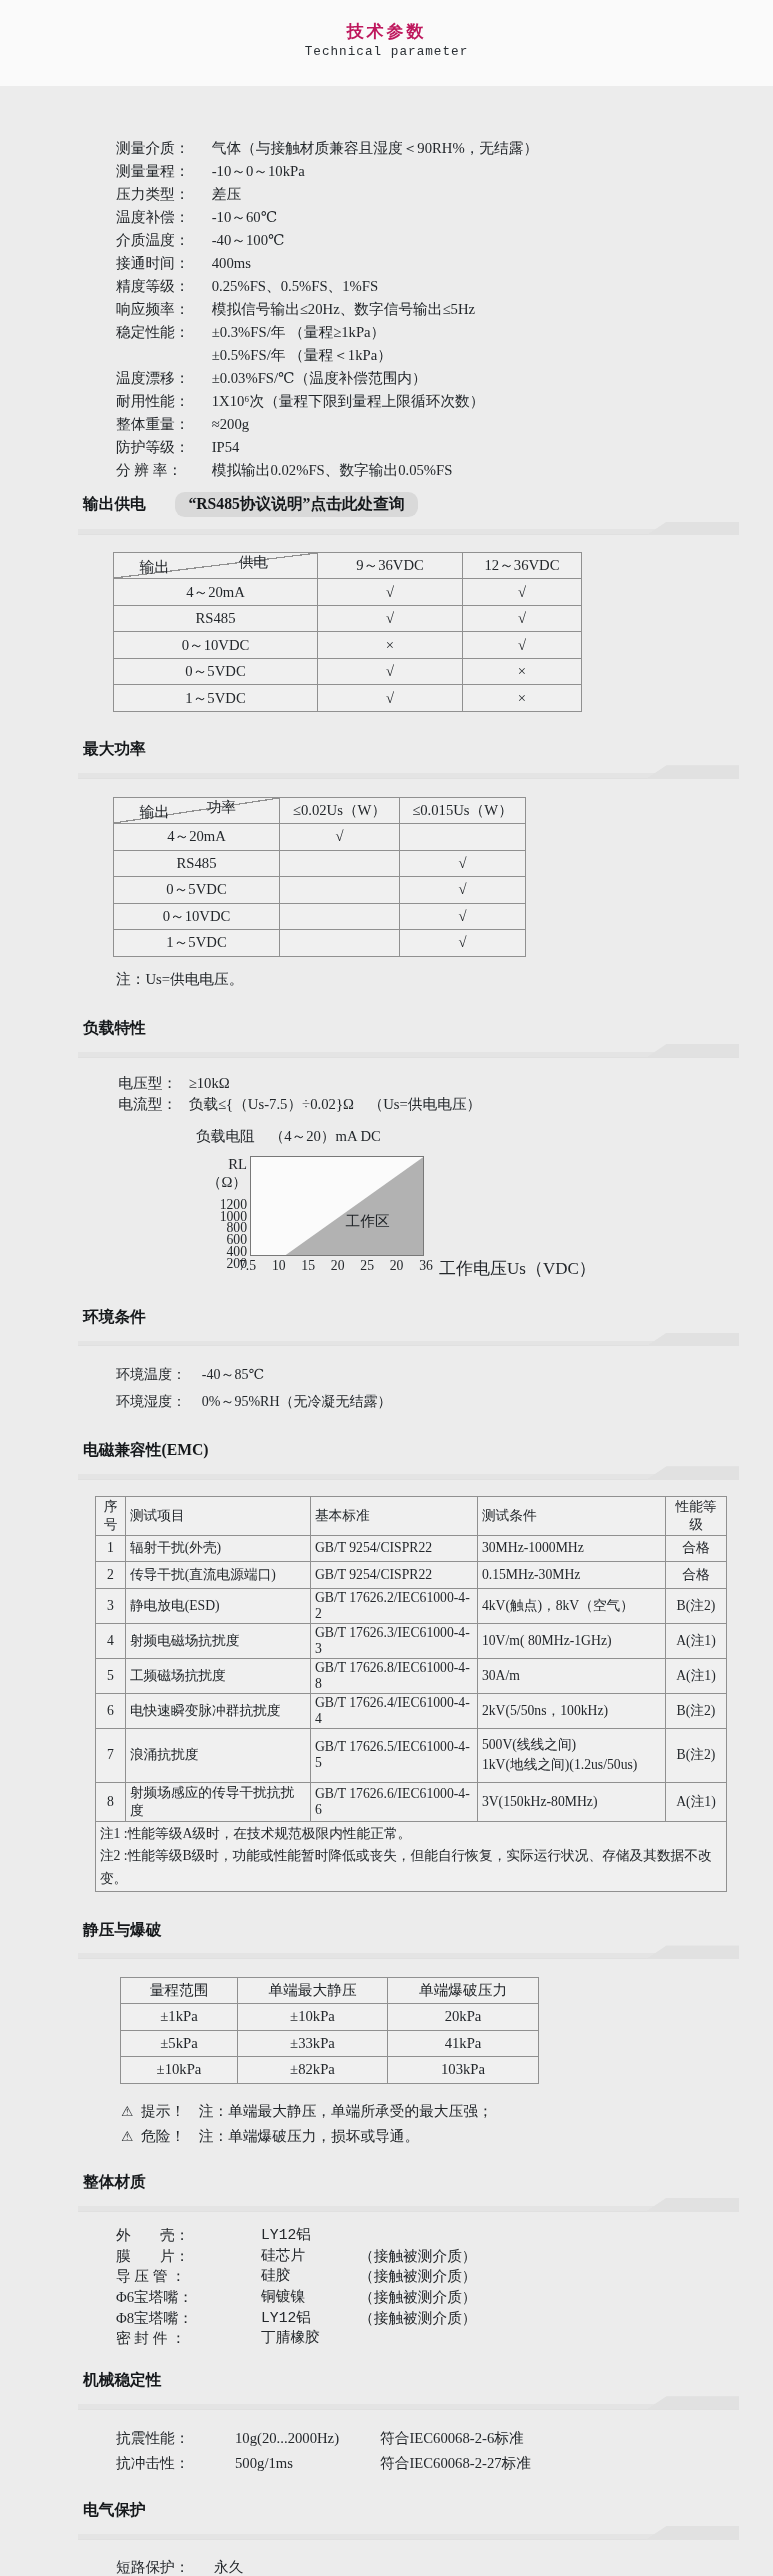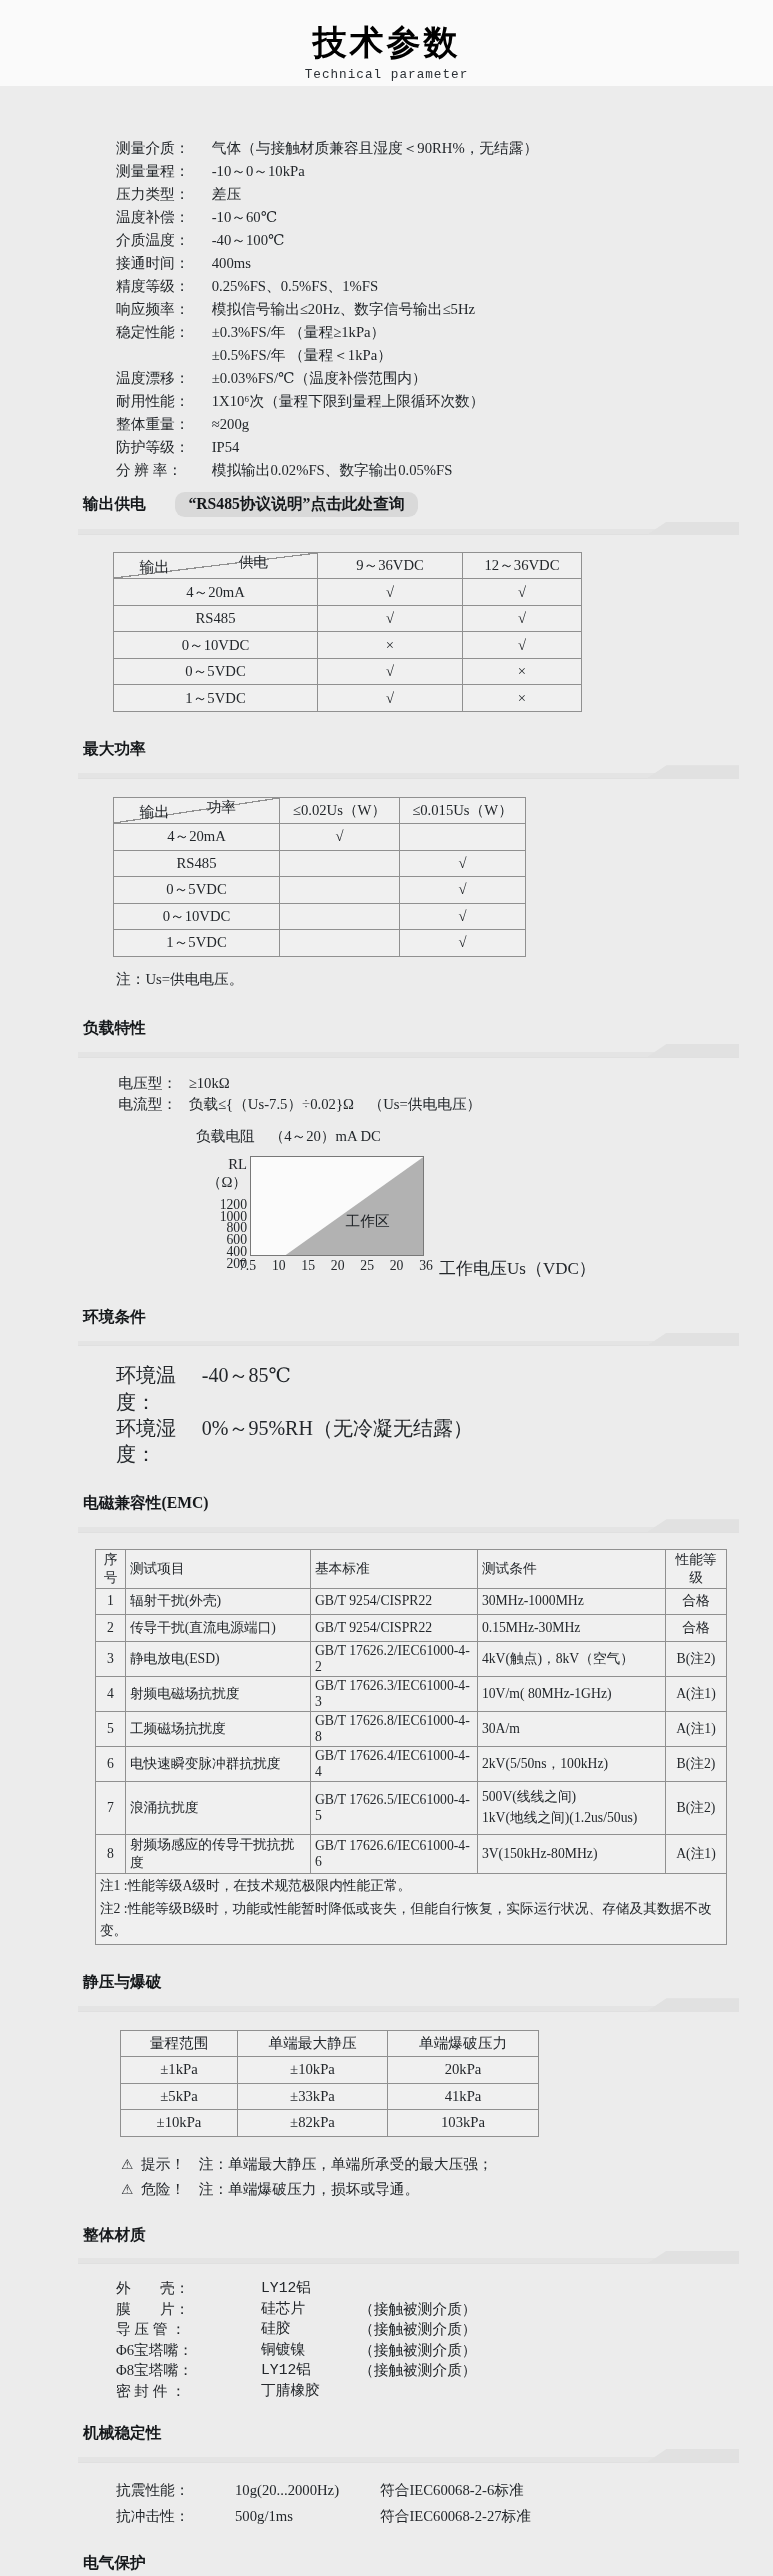--- a/index.html
+++ b/index.html
@@ -12,24 +12,24 @@
   }
   .page-header{
     background:#fafafa;
     height:86px;
     text-align:center;
     padding-top:0;
   }
   .page-title{
     margin:0;
     padding-top:19.6px;
-    font-size:34px;
+    font-size:17px;
     font-weight:bold;
     letter-spacing:2.9px;
-    color:#000000;
+    color:#be185d;
   }
   .page-subtitle{
     margin-top:1px;
     font-size:12.7px;
     letter-spacing:1px;
     font-family:"Liberation Mono","DejaVu Sans Mono",monospace;
     color:#2b3035;
   }
   .content{
     background:#ececec;
@@ -72,21 +72,21 @@
   .y-axis{position:absolute;left:0;top:9.8px;width:51px;text-align:right;font-size:13.7px;}
   .y-name{margin-bottom:6.9px;font-size:14.7px;text-align:right;}
   .y-tick{line-height:11.7px;}
   .plot{position:absolute;left:54px;top:9.8px;width:172px;height:98px;background:#fbfbfb;border:1px solid #787878;}
   .tri{position:absolute;left:0;top:0;width:100%;height:100%;background:#b2b2b2;clip-path:polygon(20% 100%,100% 0,100% 100%);}
   .region-label{position:absolute;left:55%;top:56%;font-size:14.7px;color:#1d2125;}
   .x-ticks{position:absolute;left:43px;top:112px;width:194px;display:flex;justify-content:space-between;font-size:13.7px;}
   .x-name{position:absolute;left:243px;top:111px;font-size:17px;}
   
   .env{margin:15.7px 0 0 116px;}
-  .env-row{display:flex;font-size:20px;line-height:26.4px;}
+  .env-row{display:flex;font-size:14px;line-height:26.4px;}
   .env-row .k{width:76px;flex:0 0 76px;}
   .env-row .v{margin-left:9.8px;}
   
   .tbl-emc{margin:15.7px 0 0 95px;}
   .tbl-emc td{font-size:13.7px;height:23.5px;padding:1px 3.9px;}
   .tbl-emc td.l{text-align:left;}
   .notes-cell{text-align:left;font-size:13.7px;padding:7.8px 3.9px;line-height:22.5px;height:auto;}
   
   .tbl-press{margin:17.6px 0 0 120px;}
   .warns{margin:15.7px 0 0 121px;}

